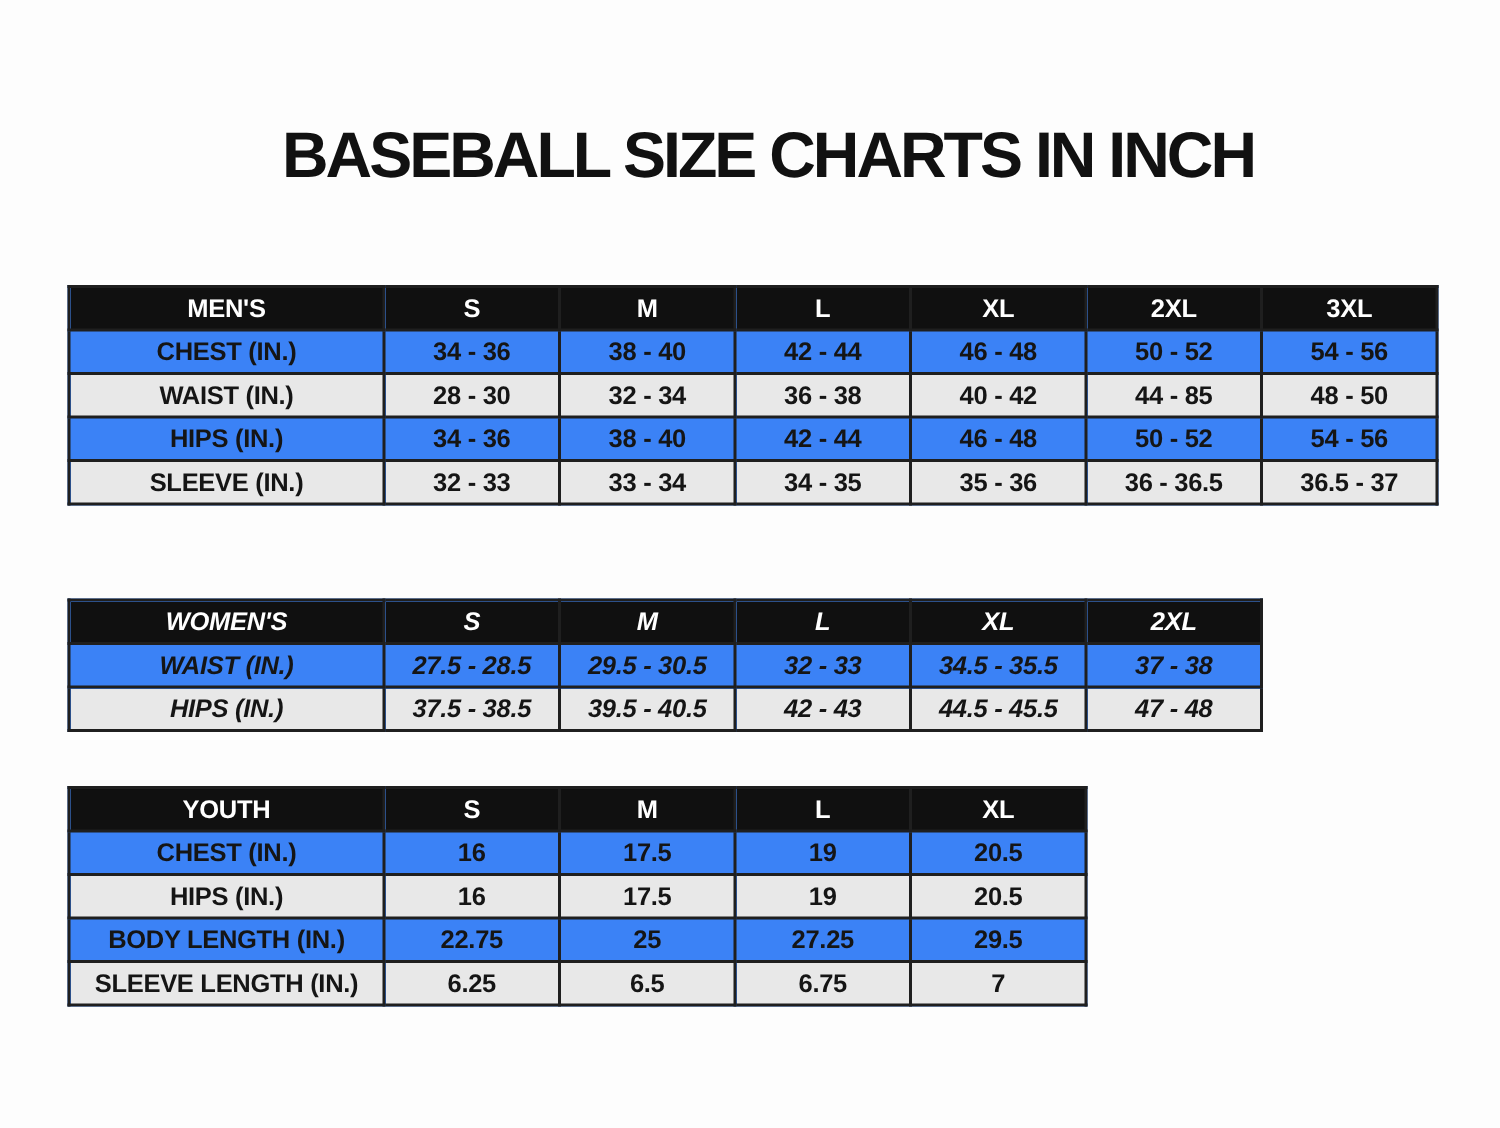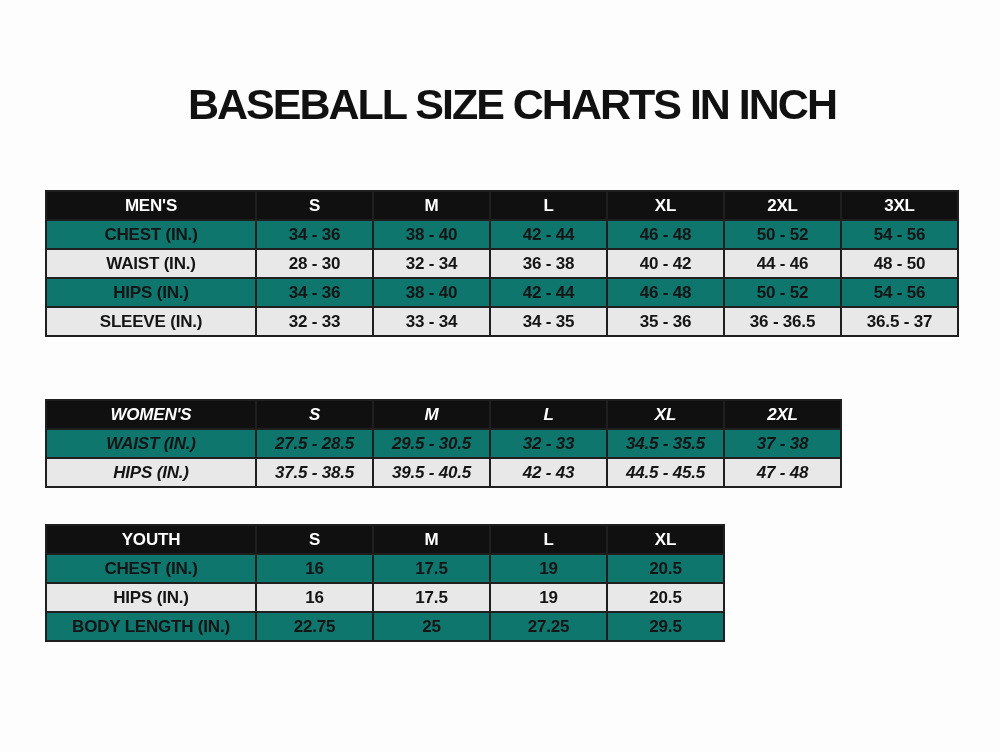--- a/index.html
+++ b/index.html
@@ -25,21 +25,21 @@
     position:absolute;top:68px;left:0;width:100%;
     margin:12px;text-align:center;
     font-size:43px;font-weight:700;letter-spacing:-2px;
     color:#111;
     white-space:nowrap;
   }
   table.size-table{
     position:absolute;
     border-collapse:collapse;
     table-layout:fixed;
-    background:#0f766e;
+    background:#3b82f6;
     border:2px solid var(--border);
   }
   .tbl-mens{top:190px;left:45px;}
   .tbl-womens{top:399px;left:45px;font-style:italic;}
   .tbl-youth{top:524px;left:45px;}
   .size-table th,.size-table td{
     border:2px solid var(--border);
     height:29px;
     padding:0 2px;
     text-align:center;
@@ -95,21 +95,21 @@
             <td>46 - 48</td>
             <td>50 - 52</td>
             <td>54 - 56</td>
           </tr>
           <tr>
             <td>WAIST (IN.)</td>
             <td>28 - 30</td>
             <td>32 - 34</td>
             <td>36 - 38</td>
             <td>40 - 42</td>
-            <td>44 - 46</td>
+            <td>44 - 85</td>
             <td>48 - 50</td>
           </tr>
           <tr>
             <td>HIPS (IN.)</td>
             <td>34 - 36</td>
             <td>38 - 40</td>
             <td>42 - 44</td>
             <td>46 - 48</td>
             <td>50 - 52</td>
             <td>54 - 56</td>
@@ -195,16 +195,23 @@
             <td>19</td>
             <td>20.5</td>
           </tr>
           <tr>
             <td>BODY LENGTH (IN.)</td>
             <td>22.75</td>
             <td>25</td>
             <td>27.25</td>
             <td>29.5</td>
           </tr>
+          <tr>
+            <td>SLEEVE LENGTH (IN.)</td>
+            <td>6.25</td>
+            <td>6.5</td>
+            <td>6.75</td>
+            <td>7</td>
+          </tr>
         </tbody>
       </table>
     </div>
 </div>
 
 </body></html>

